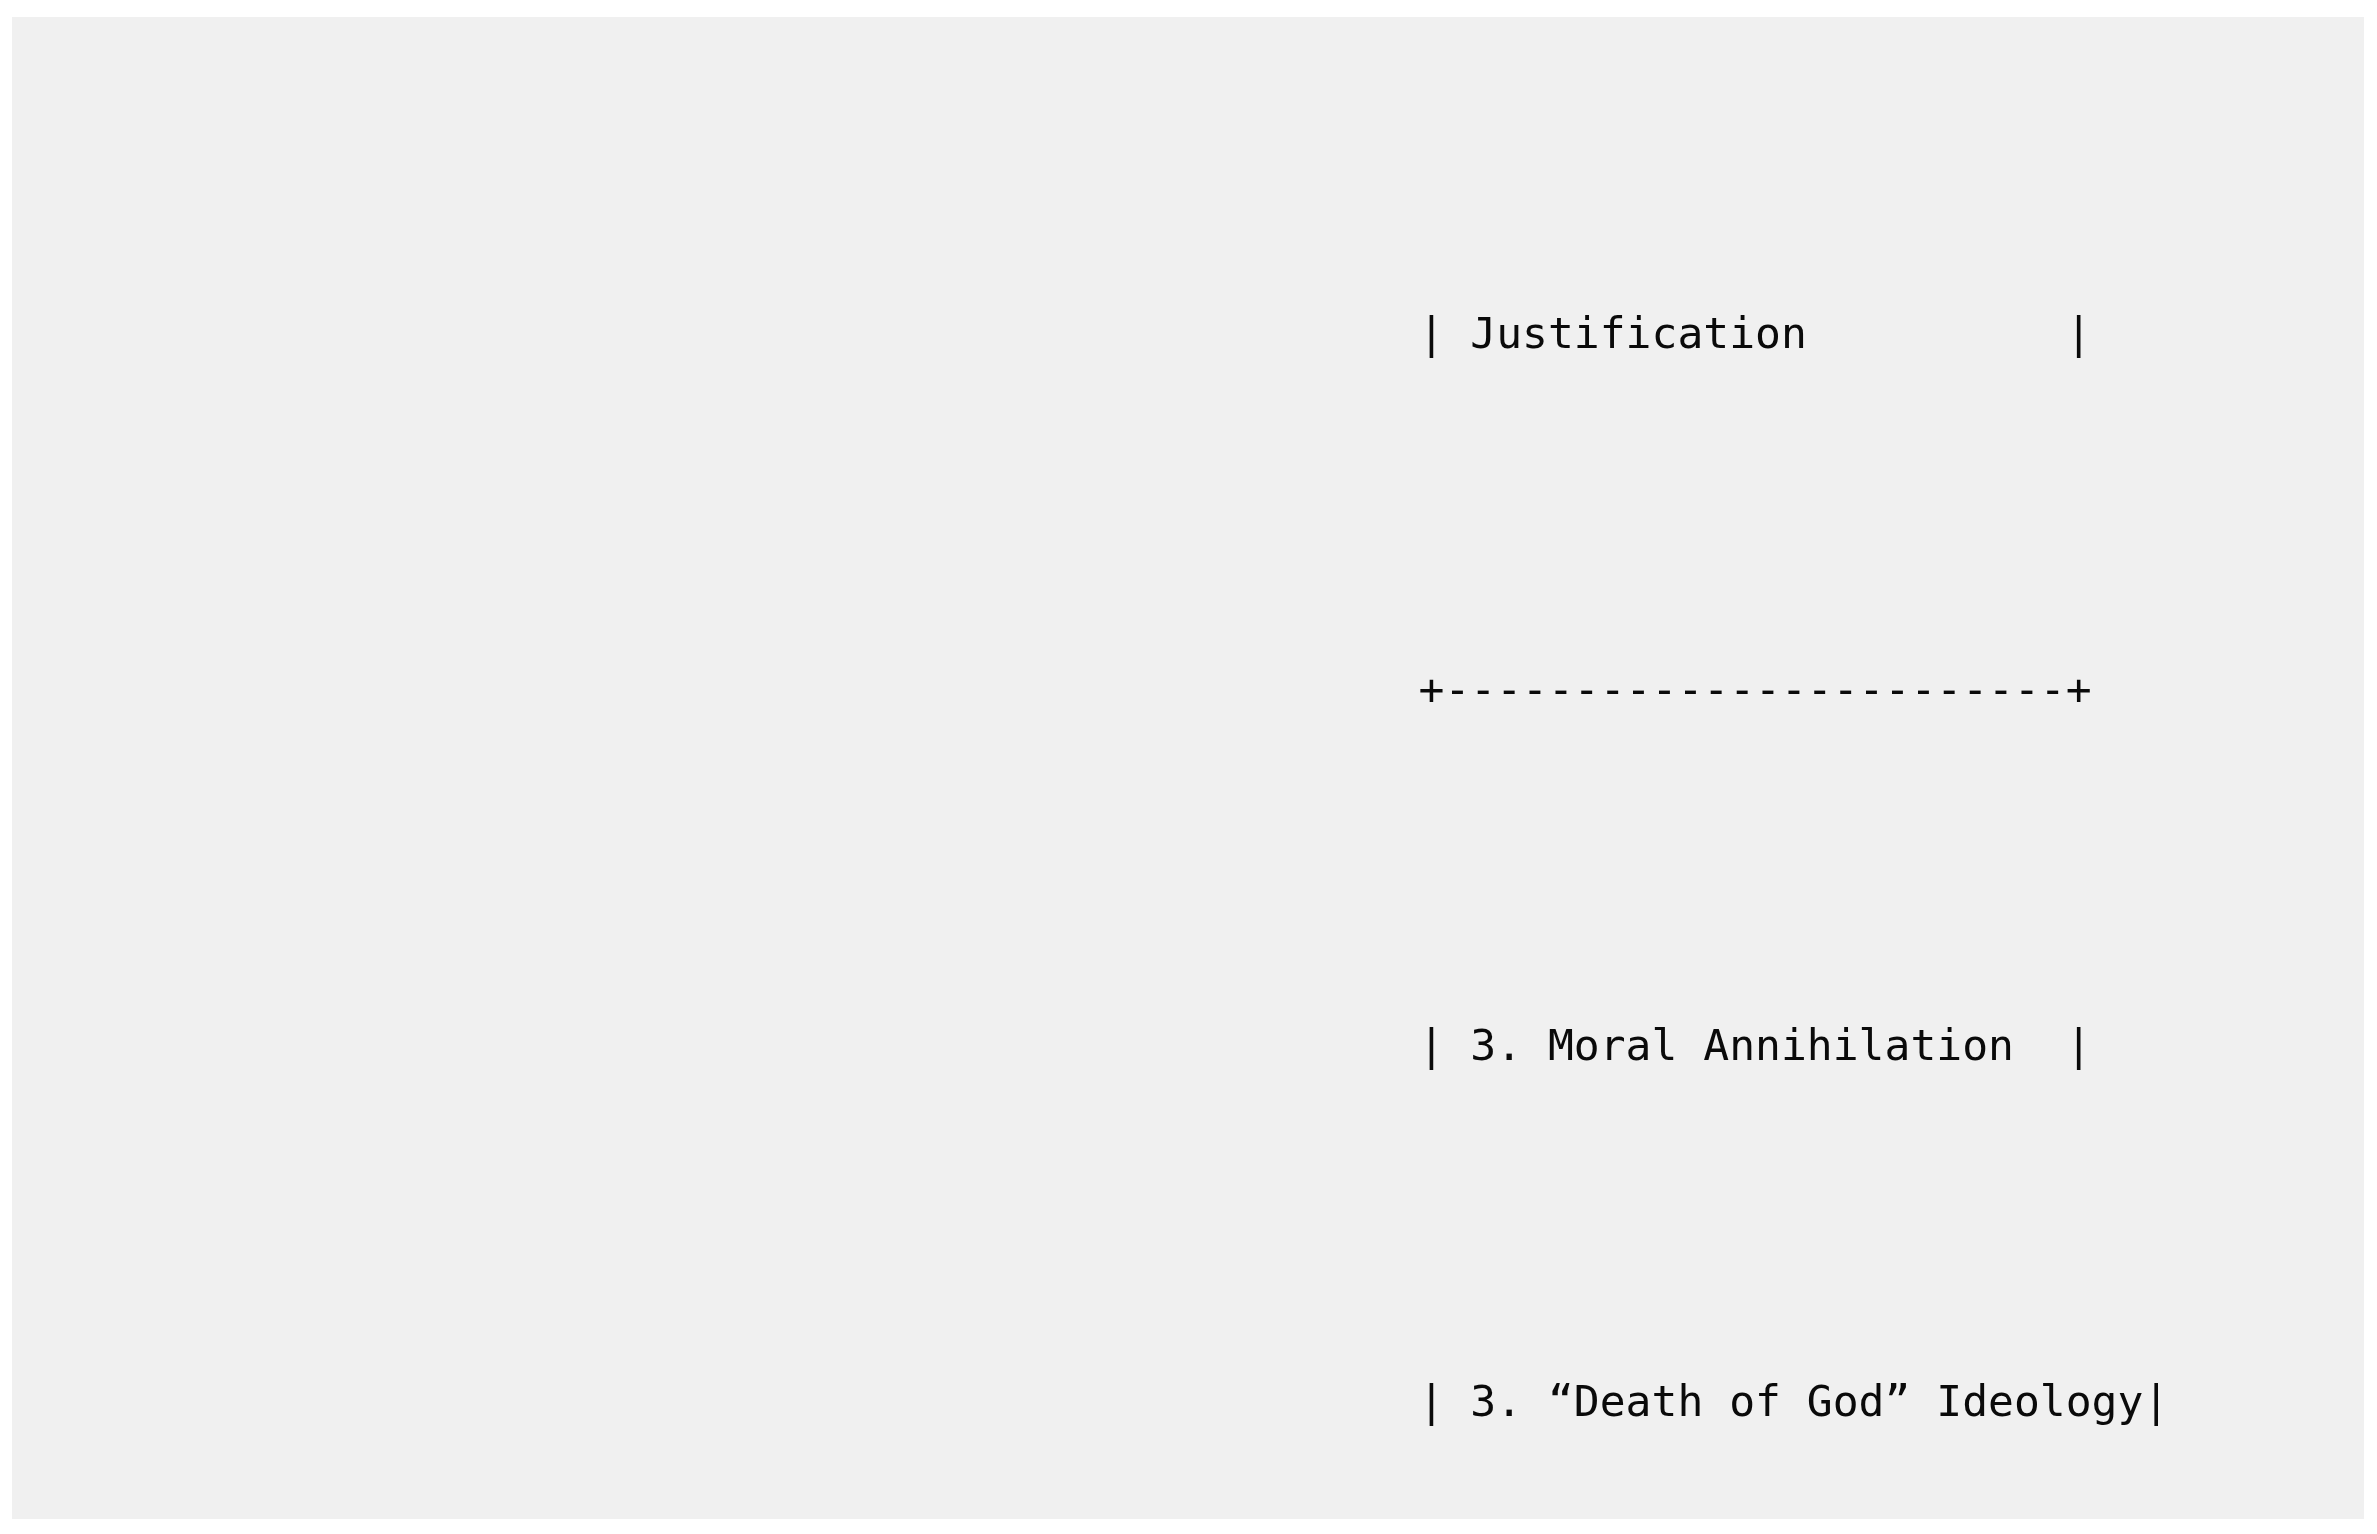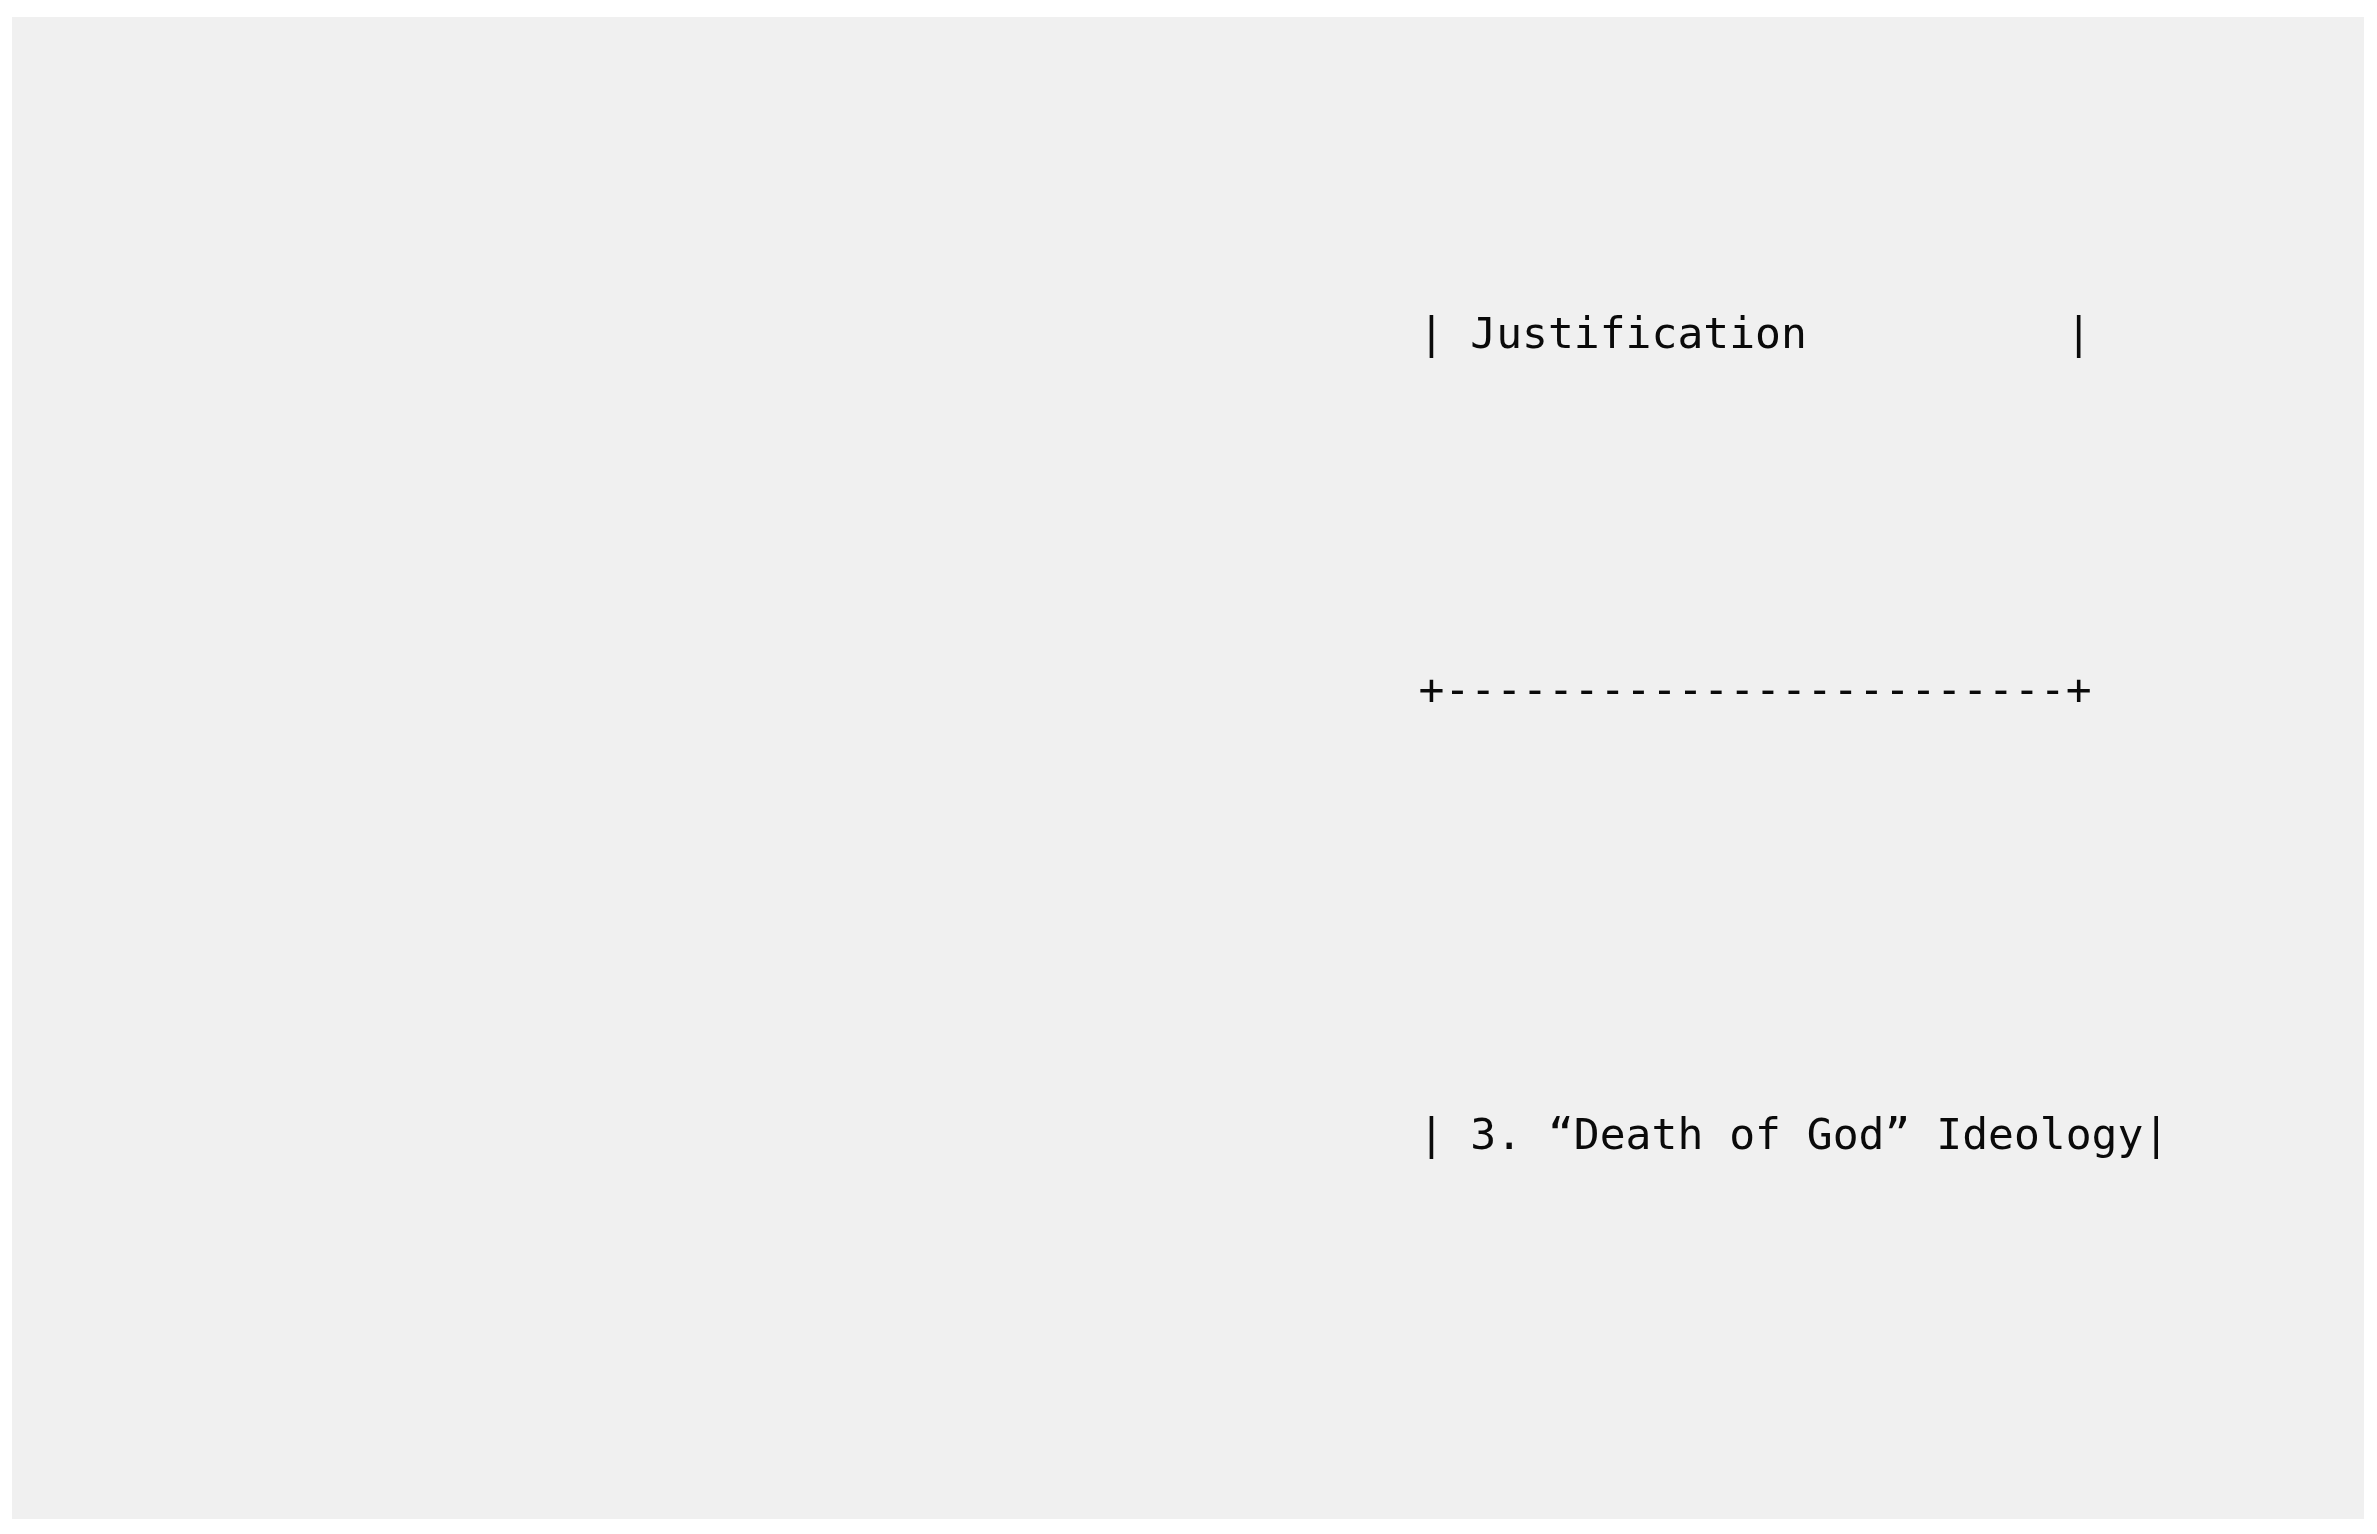--- a/index.html
+++ b/index.html
@@ -49,20 +49,21 @@
 <div id="canvas">
 
   <div id="panel">
 
     <div id="ascii-block">
 
       <span class="ascii-line">| Justification          |</span>
 
       <span class="ascii-line">+------------------------+</span>
 
+      <span class="ascii-line">| 3. Moral Annihilation  |</span>
 
       <span class="ascii-line">| 3. “Death of God” Ideology|</span>
 
       
 
       
 
       
 
       

